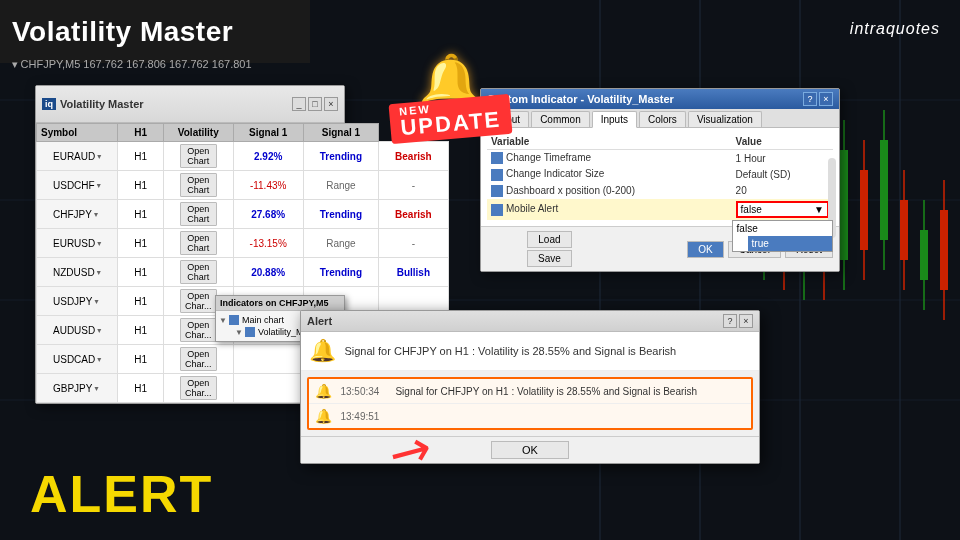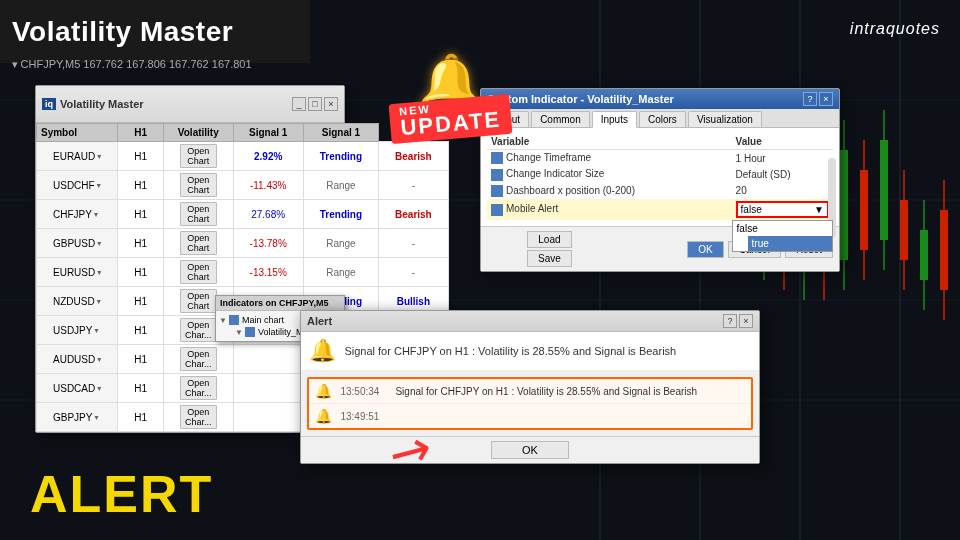--- a/index.html
+++ b/index.html
@@ -189,21 +189,21 @@
     .open-chart-btn {
       background: #e8e8e8;
       border: 1px solid #bbb;
       padding: 1px 4px;
       font-size: 9px;
       cursor: pointer;
       border-radius: 1px;
     }
     .val-positive { color: #0000cc; font-weight: bold; }
     .val-negative { color: #cc0000; }
-    .val-large { color: #0000cc; font-weight: normal; font-size: 11px; margin-top: 40px; }
+    .val-large { color: #0000cc; font-weight: bold; font-size: 11px; margin-top: 40px; }
     .signal-trending { color: #0000cc; font-weight: bold; }
     .signal-range { color: #666; }
     .signal2-bearish { color: #cc0000; font-weight: bold; }
     .signal2-bullish { color: #0000cc; font-weight: bold; }
     .signal2-dash { color: #666; }
 
     
     .indicator-window {
       position: absolute;
       top: 88px;
@@ -686,35 +686,20 @@
       <td>
         <button class="open-chart-btn">Open Chart</button>
       </td>
       <td class="val-large">27.68%</td>
       <td class="signal-trending">Trending</td>
       <td class="signal2-bearish">Bearish</td>
     </tr>
         <tr>
       <td>
         <div class="symbol-cell">
-          <span>GBPUSD</span>
-          <span class="dropdown-arrow">▾</span>
-        </div>
-      </td>
-      <td>H1</td>
-      <td>
-        <button class="open-chart-btn">Open Chart</button>
-      </td>
-      <td class="val-negative">-13.78%</td>
-      <td class="signal-range">Range</td>
-      <td class="signal2-dash">-</td>
-    </tr>
-        <tr>
-      <td>
-        <div class="symbol-cell">
           <span>EURUSD</span>
           <span class="dropdown-arrow">▾</span>
         </div>
       </td>
       <td>H1</td>
       <td>
         <button class="open-chart-btn">Open Chart</button>
       </td>
       <td class="val-negative">-13.15%</td>
       <td class="signal-range">Range</td>

